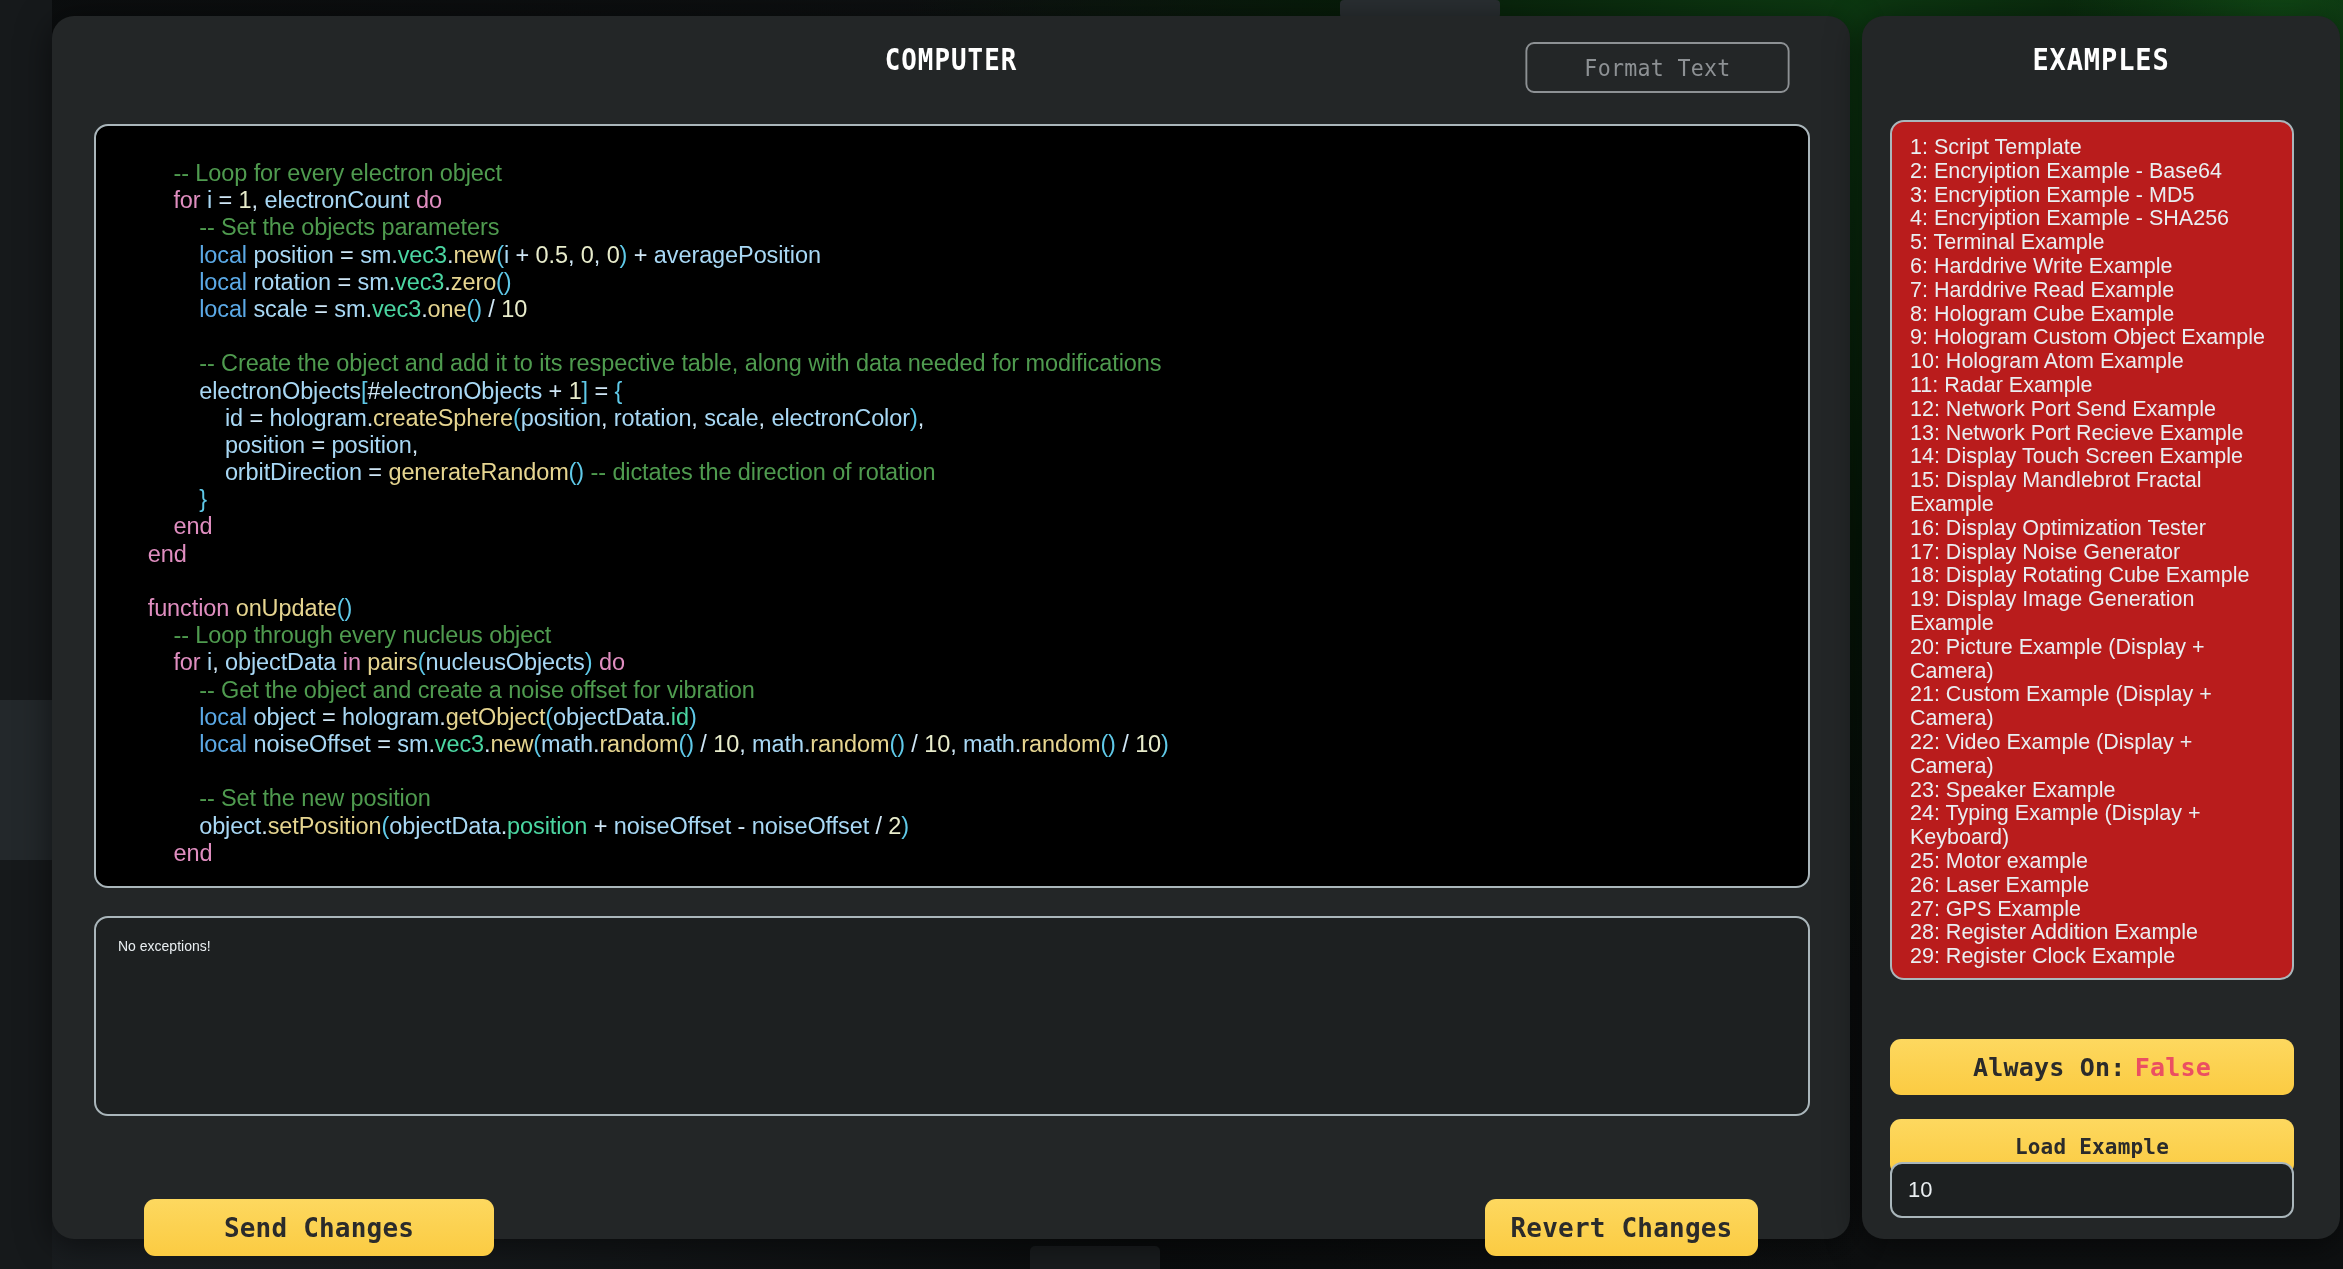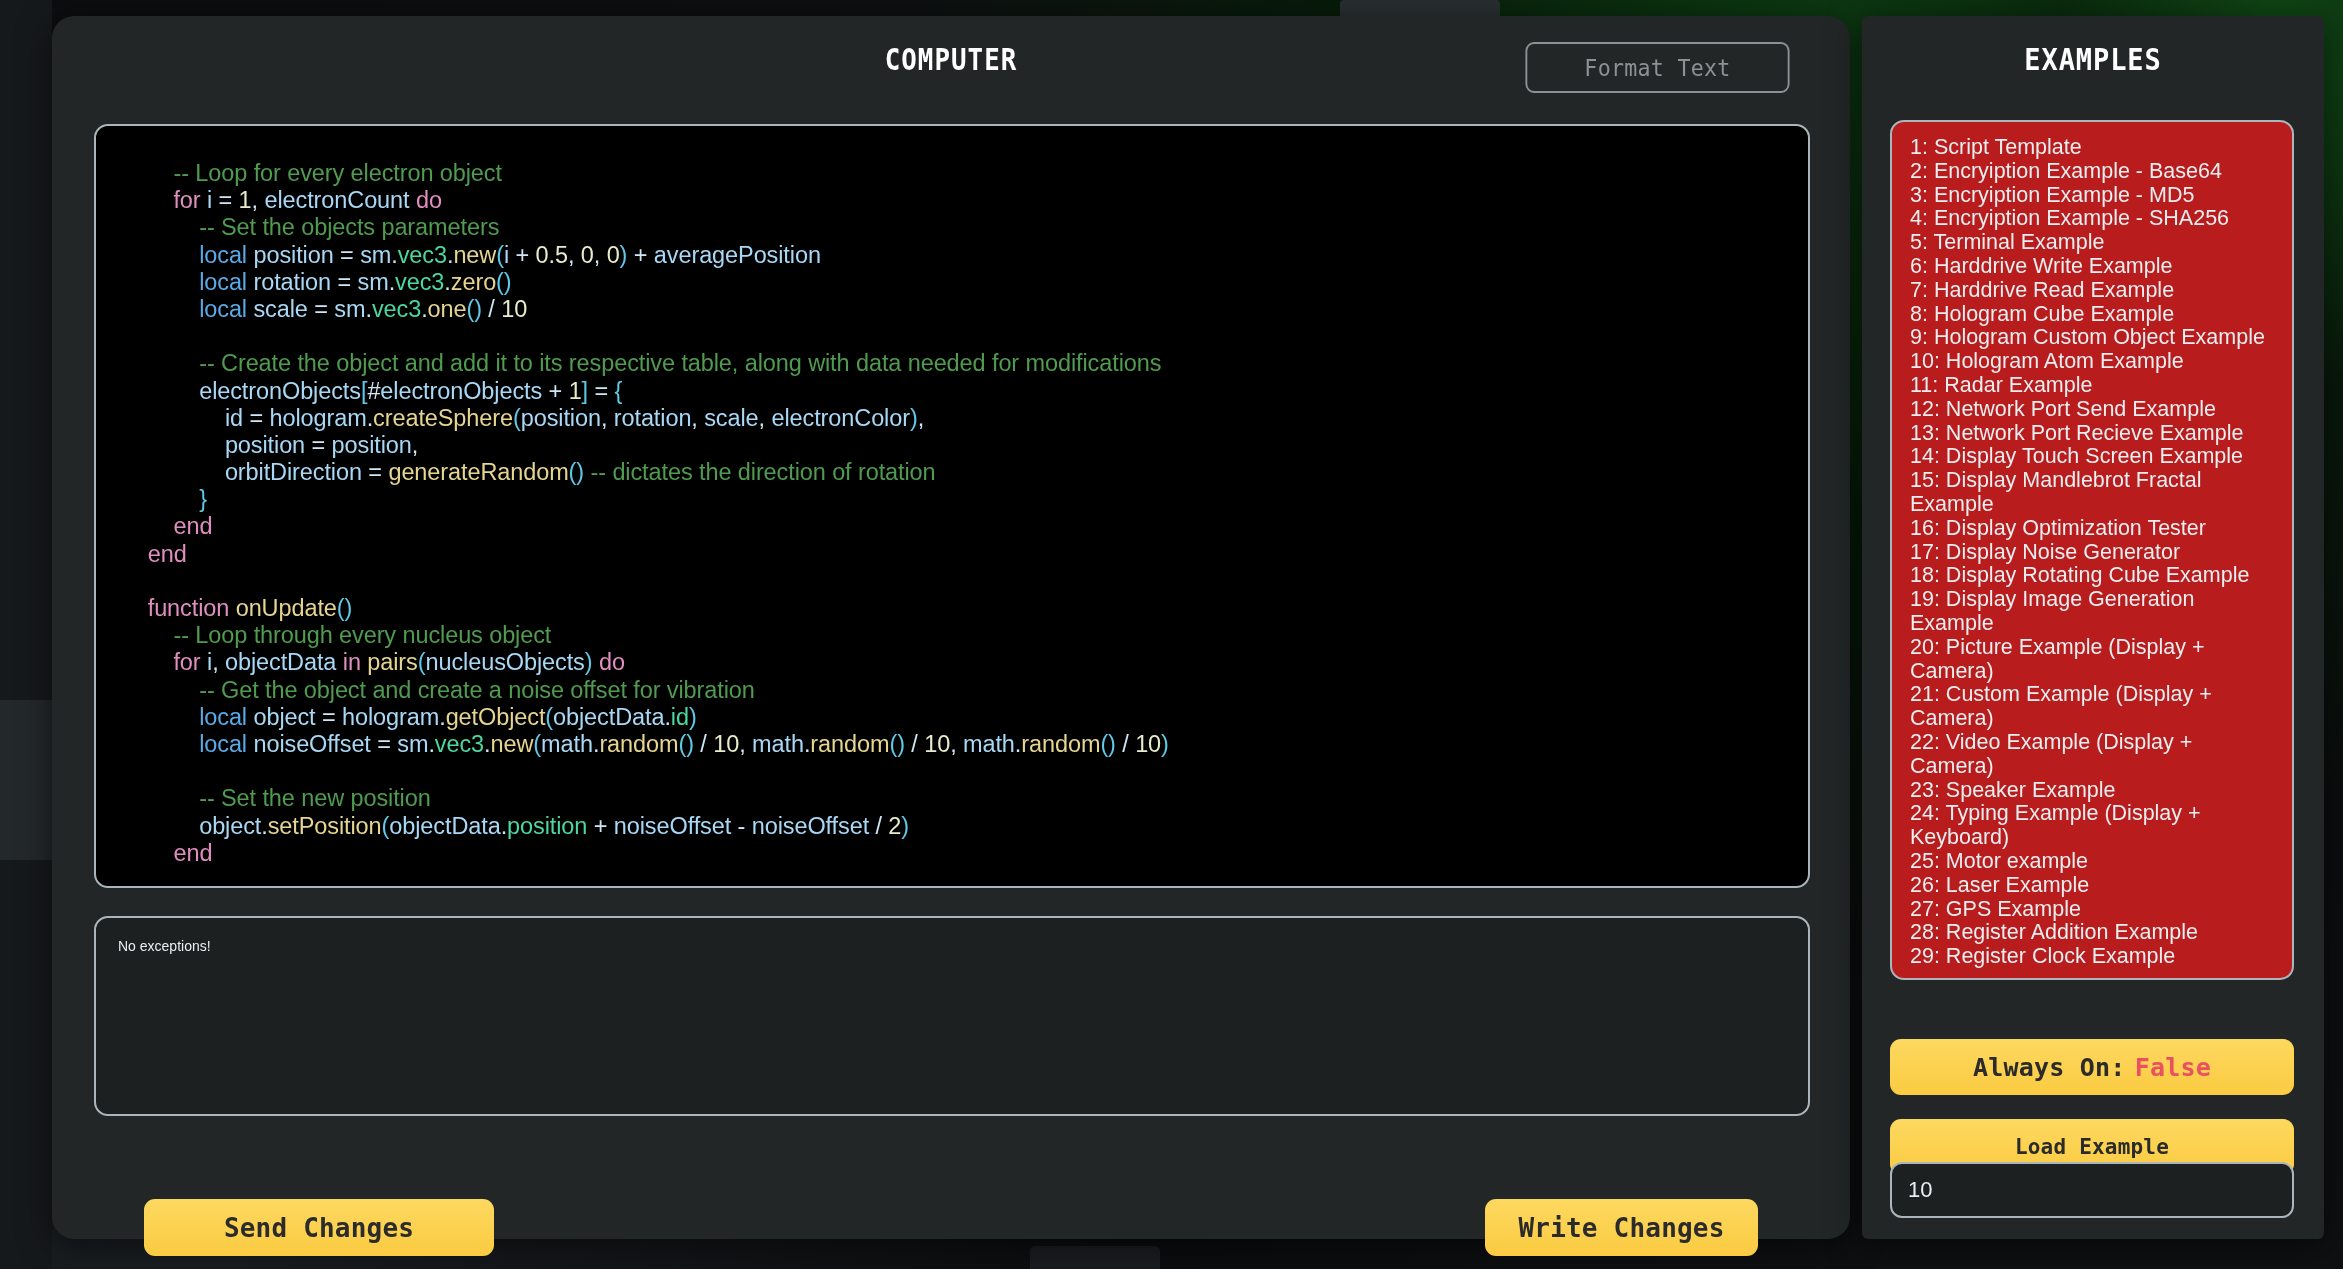--- a/index.html
+++ b/index.html
@@ -165,22 +165,23 @@
   }
 
   
   #examples-panel {
     position: absolute;
     left: 1862px;
     top: 16px;
     width: 462px;
     height: 1223px;
     background: #232627;
-    border-radius: 6px;
+    border-radius: 22px;
     box-shadow: 0 6px 34px rgba(0,0,0,.55);
+    padding-left: 16px;
   }
   #examples-title {
     position: absolute;
     left: 0; right: 0; top: 26px;
     text-align: center;
     color: #ffffff;
     font-size: 30px;
     font-weight: 700;
     letter-spacing: 1px;
     font-family: "DejaVu Sans Mono", monospace;
@@ -260,21 +261,21 @@
 
   <div id="code-editor">
     <div id="code-content"><span class="ln"><span class="c-plain">        </span><span class="c-com">-- Loop for every electron object</span></span><span class="ln"><span class="c-plain">        </span><span class="c-kw">for</span><span class="c-plain"> </span><span class="c-var">i</span><span class="c-plain"> = </span><span class="c-num">1</span><span class="c-plain">, </span><span class="c-var">electronCount</span><span class="c-plain"> </span><span class="c-kw">do</span></span><span class="ln"><span class="c-plain">            </span><span class="c-com">-- Set the objects parameters</span></span><span class="ln"><span class="c-plain">            </span><span class="c-loc">local</span><span class="c-plain"> </span><span class="c-var">position</span><span class="c-plain"> = </span><span class="c-var">sm</span><span class="c-plain">.</span><span class="c-lib">vec3</span><span class="c-plain">.</span><span class="c-fn">new</span><span class="c-pun">(</span><span class="c-var">i</span><span class="c-plain"> + </span><span class="c-num">0.5</span><span class="c-plain">, </span><span class="c-num">0</span><span class="c-plain">, </span><span class="c-num">0</span><span class="c-pun">)</span><span class="c-plain"> + </span><span class="c-var">averagePosition</span></span><span class="ln"><span class="c-plain">            </span><span class="c-loc">local</span><span class="c-plain"> </span><span class="c-var">rotation</span><span class="c-plain"> = </span><span class="c-var">sm</span><span class="c-plain">.</span><span class="c-lib">vec3</span><span class="c-plain">.</span><span class="c-fn">zero</span><span class="c-pun">()</span></span><span class="ln"><span class="c-plain">            </span><span class="c-loc">local</span><span class="c-plain"> </span><span class="c-var">scale</span><span class="c-plain"> = </span><span class="c-var">sm</span><span class="c-plain">.</span><span class="c-lib">vec3</span><span class="c-plain">.</span><span class="c-fn">one</span><span class="c-pun">()</span><span class="c-plain"> / </span><span class="c-num">10</span></span><span class="ln">&nbsp;</span><span class="ln"><span class="c-plain">            </span><span class="c-com">-- Create the object and add it to its respective table, along with data needed for modifications</span></span><span class="ln"><span class="c-plain">            </span><span class="c-var">electronObjects</span><span class="c-pun">[</span><span class="c-plain">#</span><span class="c-var">electronObjects</span><span class="c-plain"> + </span><span class="c-num">1</span><span class="c-pun">]</span><span class="c-plain"> = </span><span class="c-pun">{</span></span><span class="ln"><span class="c-plain">                </span><span class="c-var">id</span><span class="c-plain"> = </span><span class="c-var">hologram</span><span class="c-plain">.</span><span class="c-fn">createSphere</span><span class="c-pun">(</span><span class="c-var">position</span><span class="c-plain">, </span><span class="c-var">rotation</span><span class="c-plain">, </span><span class="c-var">scale</span><span class="c-plain">, </span><span class="c-var">electronColor</span><span class="c-pun">)</span><span class="c-plain">,</span></span><span class="ln"><span class="c-plain">                </span><span class="c-var">position</span><span class="c-plain"> = </span><span class="c-var">position</span><span class="c-plain">,</span></span><span class="ln"><span class="c-plain">                </span><span class="c-var">orbitDirection</span><span class="c-plain"> = </span><span class="c-fn">generateRandom</span><span class="c-pun">()</span><span class="c-plain"> </span><span class="c-com">-- dictates the direction of rotation</span></span><span class="ln"><span class="c-plain">            </span><span class="c-pun">}</span></span><span class="ln"><span class="c-plain">        </span><span class="c-kw">end</span></span><span class="ln"><span class="c-plain">    </span><span class="c-kw">end</span></span><span class="ln">&nbsp;</span><span class="ln"><span class="c-plain">    </span><span class="c-kw">function</span><span class="c-plain"> </span><span class="c-fn">onUpdate</span><span class="c-pun">()</span></span><span class="ln"><span class="c-plain">        </span><span class="c-com">-- Loop through every nucleus object</span></span><span class="ln"><span class="c-plain">        </span><span class="c-kw">for</span><span class="c-plain"> </span><span class="c-var">i</span><span class="c-plain">, </span><span class="c-var">objectData</span><span class="c-plain"> </span><span class="c-kw">in</span><span class="c-plain"> </span><span class="c-fn">pairs</span><span class="c-pun">(</span><span class="c-var">nucleusObjects</span><span class="c-pun">)</span><span class="c-plain"> </span><span class="c-kw">do</span></span><span class="ln"><span class="c-plain">            </span><span class="c-com">-- Get the object and create a noise offset for vibration</span></span><span class="ln"><span class="c-plain">            </span><span class="c-loc">local</span><span class="c-plain"> </span><span class="c-var">object</span><span class="c-plain"> = </span><span class="c-var">hologram</span><span class="c-plain">.</span><span class="c-fn">getObject</span><span class="c-pun">(</span><span class="c-var">objectData</span><span class="c-plain">.</span><span class="c-lib">id</span><span class="c-pun">)</span></span><span class="ln"><span class="c-plain">            </span><span class="c-loc">local</span><span class="c-plain"> </span><span class="c-var">noiseOffset</span><span class="c-plain"> = </span><span class="c-var">sm</span><span class="c-plain">.</span><span class="c-lib">vec3</span><span class="c-plain">.</span><span class="c-fn">new</span><span class="c-pun">(</span><span class="c-var">math</span><span class="c-plain">.</span><span class="c-fn">random</span><span class="c-pun">()</span><span class="c-plain"> / </span><span class="c-num">10</span><span class="c-plain">, </span><span class="c-var">math</span><span class="c-plain">.</span><span class="c-fn">random</span><span class="c-pun">()</span><span class="c-plain"> / </span><span class="c-num">10</span><span class="c-plain">, </span><span class="c-var">math</span><span class="c-plain">.</span><span class="c-fn">random</span><span class="c-pun">()</span><span class="c-plain"> / </span><span class="c-num">10</span><span class="c-pun">)</span></span><span class="ln">&nbsp;</span><span class="ln"><span class="c-plain">            </span><span class="c-com">-- Set the new position</span></span><span class="ln"><span class="c-plain">            </span><span class="c-var">object</span><span class="c-plain">.</span><span class="c-fn">setPosition</span><span class="c-pun">(</span><span class="c-var">objectData</span><span class="c-plain">.</span><span class="c-lib">position</span><span class="c-plain"> + </span><span class="c-var">noiseOffset</span><span class="c-plain"> - </span><span class="c-var">noiseOffset</span><span class="c-plain"> / </span><span class="c-num">2</span><span class="c-pun">)</span></span><span class="ln"><span class="c-plain">        </span><span class="c-kw">end</span></span></div>
   </div>
 
   <div id="exceptions-box">
     <div id="exceptions-text">No exceptions!</div>
   </div>
 
   <div class="yellow-btn" id="save-changes-button">Send Changes</div>
-  <div class="yellow-btn" id="revert-changes-button">Write Changes</div>
+  <div class="yellow-btn" id="revert-changes-button">Revert Changes</div>
 
 </div>
 
 <div id="examples-panel">
   <div id="examples-title">EXAMPLES</div>
   <div id="examples-list">
       <div class="example-item">1: Script Template</div>
       <div class="example-item">2: Encryiption Example - Base64</div>
       <div class="example-item">3: Encryiption Example - MD5</div>
       <div class="example-item">4: Encryiption Example - SHA256</div>

